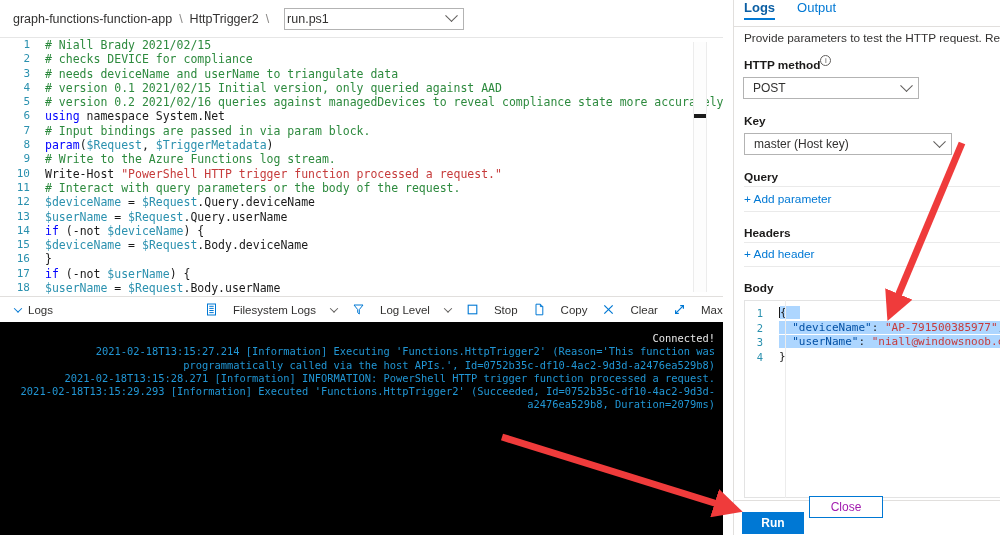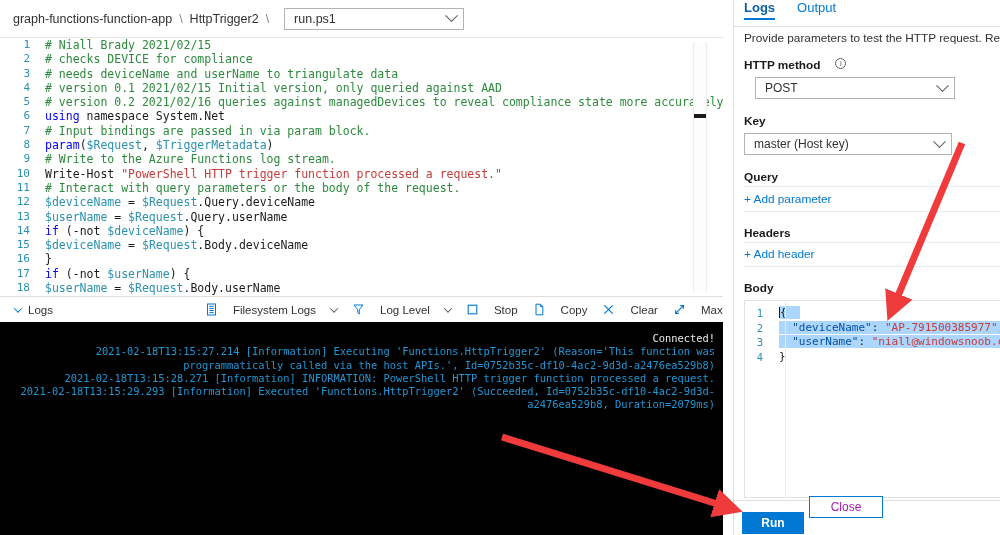--- a/index.html
+++ b/index.html
@@ -29,21 +29,21 @@
     background: #fff;
   }
   .crumb { font-size: 12.5px; color: #323130; white-space: nowrap; }
   .crumb-sep { margin: 0 7px; color: #8a8886; font-size: 12.5px; }
   #file-select {
     margin-left: 8px;
     width: 180px; height: 22px;
     border: 1px solid #b3b3b3;
     background: #fff;
     display: flex; align-items: center; justify-content: space-between;
-    padding: 0 7px 0 9px;
+    padding: 0 7px 0 2px;
     font-size: 12.5px; color: #323130;
   }
   .chev {
     display: inline-block;
     width: 9px; height: 9px;
     border-right: 1.4px solid #605e5c;
     border-bottom: 1.4px solid #605e5c;
     transform: rotate(45deg) translate(-2px,-2px);
   }
 
@@ -152,40 +152,40 @@
     position: absolute; left: 0; top: 26px; width: 267px; height: 1px;
     background: #e1dfdd;
   }
   #pane-desc {
     position: absolute; left: 10px; top: 31px; width: 290px;
     font-size: 11.8px; color: #323130; white-space: nowrap;
     overflow: hidden;
   }
   .field-label {
     font-size: 11.8px; font-weight: bold; color: #1b1a19;
-    display: flex; align-items: flex-end; gap: 15px;
+    display: flex; align-items: flex-start; gap: 0;
   }
   .info-icon {
     display: inline-block; width: 11px; height: 11px;
     border: 1px solid #605e5c; border-radius: 50%;
     font-size: 8px; line-height: 9px; text-align: center;
     color: #605e5c; font-weight: normal;
     vertical-align: super;
     position: relative; top: -3px;
   }
   .dropdown {
     height: 22px; border: 1px solid #b3b3b3; background: #fff;
     display: flex; align-items: center; justify-content: space-between;
     padding: 0 7px 0 9px; font-size: 12px; color: #323130;
   }
   .section-rule { height: 1px; background: #eaeaea; }
   .link-btn { font-size: 11.8px; color: #0078d4; cursor: pointer; }
 
   #lbl-http   { position: absolute; left: 10px; top: 58px; }
-  #dd-method  { position: absolute; left: 21px; top: 77px; width: 200px; }
+  #dd-method  { position: absolute; left: 9px; top: 77px; width: 176px; }
   #lbl-key    { position: absolute; left: 10px; top: 114px; }
   #dd-key     { position: absolute; left: 10px; top: 133px; width: 208px; }
 
   #lbl-query  { position: absolute; left: 10px; top: 170px; }
   #rule-q1    { position: absolute; left: 10px; top: 186px; width: 990px; }
   #lnk-param  { position: absolute; left: 10px; top: 192px; }
   #rule-q2    { position: absolute; left: 10px; top: 211px; width: 990px; }
 
   #lbl-head   { position: absolute; left: 10px; top: 226px; }
   #rule-h1    { position: absolute; left: 10px; top: 242px; width: 990px; }

